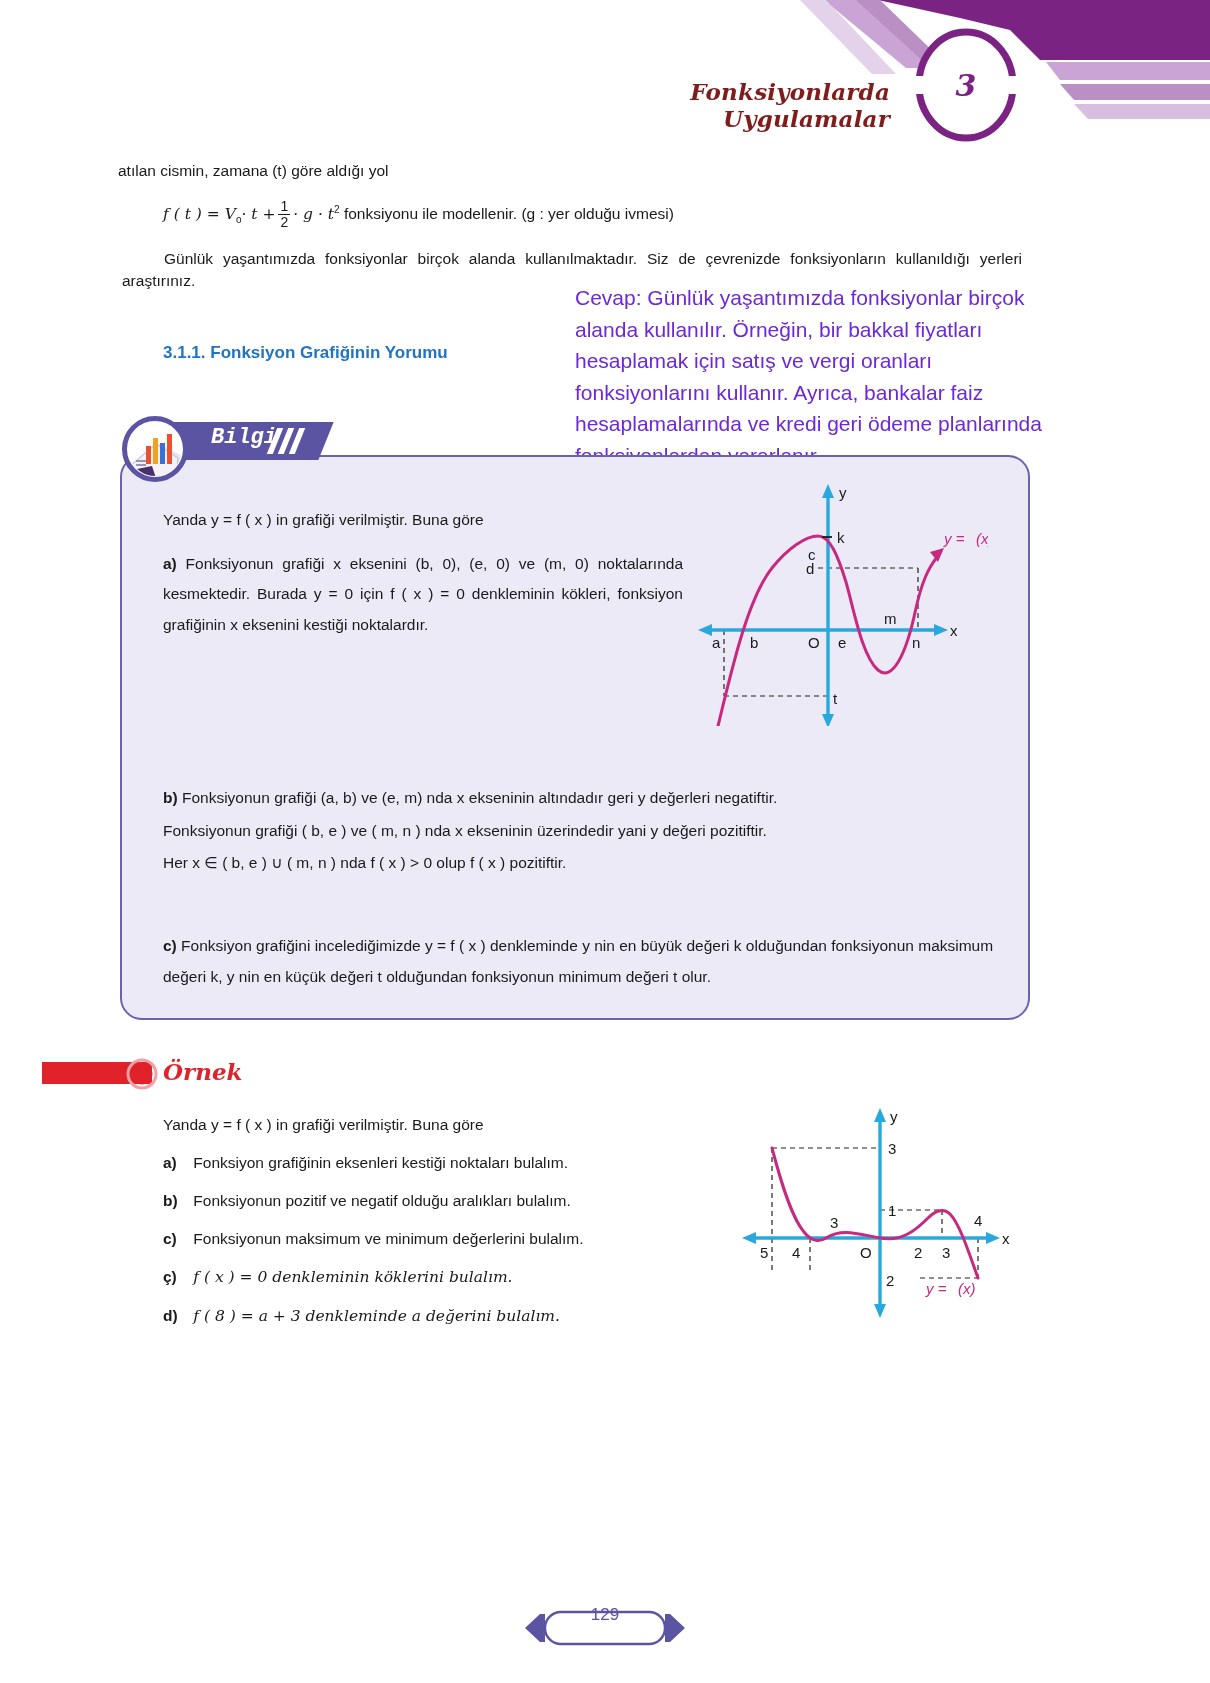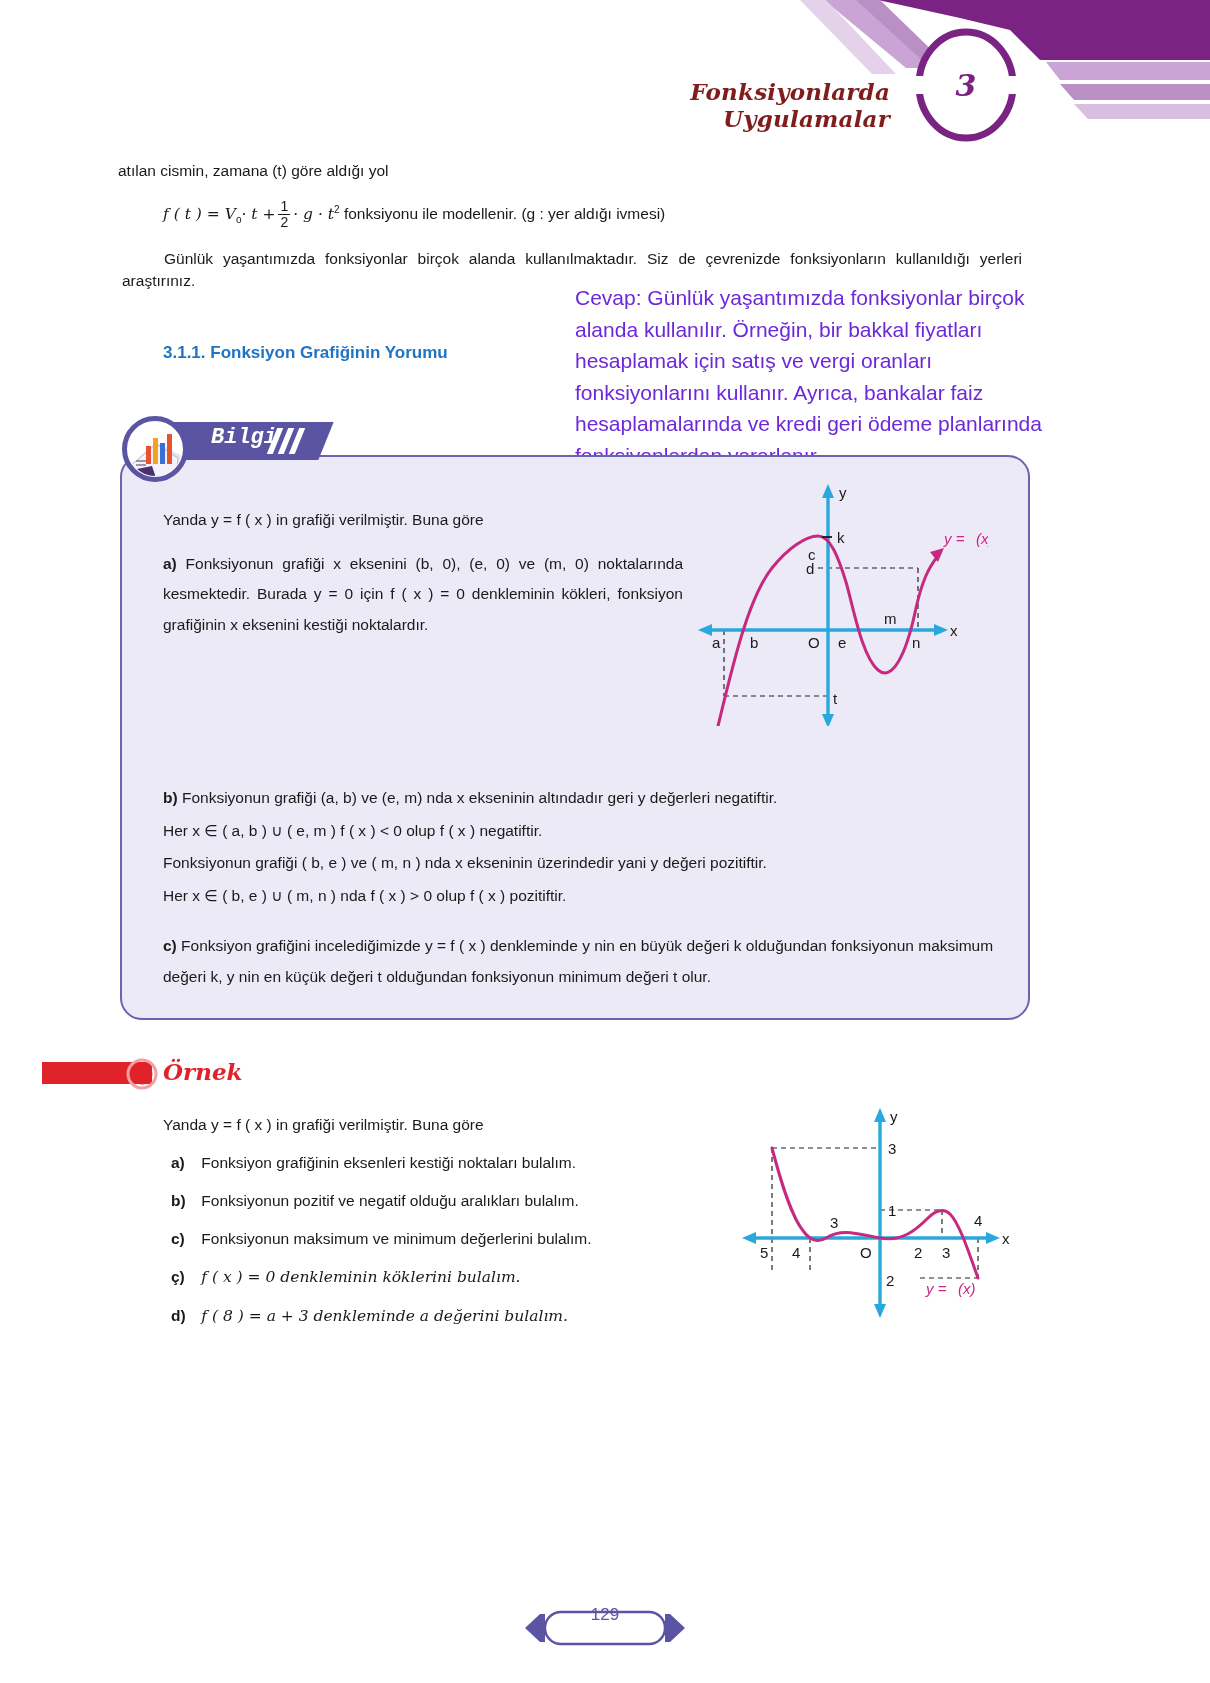--- a/index.html
+++ b/index.html
@@ -84,21 +84,21 @@
 
   
   .ornek-bar{position:absolute;left:42px;top:1062px;width:110px;height:22px;background:#e0222b;}
   .ornek-rings{position:absolute;left:126px;top:1058px;width:32px;height:32px;}
   .ornek-label{
     position:absolute;left:163px;top:1058px;
     font-family:"DejaVu Serif",serif;font-style:italic;font-weight:bold;
     font-size:23px;color:#e0222b;
   }
   .ornek-body{position:absolute;left:163px;top:1106px;width:560px;font-size:15.5px;line-height:2.45;}
-  .ornek-body .itm{white-space:nowrap;margin-left:8px;}
+  .ornek-body .itm{white-space:nowrap;}
   .ornek-body .lbl{display:inline-block;width:26px;font-weight:bold;}
 
   
   .graph1{position:absolute;left:688px;top:478px;width:300px;height:248px;}
   .graph2{position:absolute;left:730px;top:1098px;width:290px;height:220px;}
 
   
   .footer{position:absolute;left:0;top:1598px;width:1210px;height:60px;}
   .pagenum{
     position:absolute;left:545px;top:1598px;width:120px;height:34px;
@@ -123,21 +123,21 @@
     <rect x="1006" y="76" width="12" height="18" fill="#ffffff"></rect>
   </svg>
   <div class="hdr-title">Fonksiyonlarda Uygulamalar</div>
   <div class="hdr-num">3</div>
 </div>
 
 <div class="txt" style="left:118px;top:160px;width:560px;">atılan cismin, zamana (t) göre aldığı yol</div>
 
 <div class="txt" style="left:163px;top:200px;width:720px;">
   <span class="fn">f ( t ) = V</span><sub class="sm">o</sub><span class="mathvar">· t +</span><span class="frac"><span class="num">1</span><span class="den">2</span></span><span class="mathvar">· g · t</span><sup class="sm">2</sup>
-  <span>fonksiyonu ile modellenir. (g :   yer aldığı ivmesi)</span>
+  <span>fonksiyonu ile modellenir. (g :   yer olduğu ivmesi)</span>
 </div>
 
 <div class="txt" style="left:122px;top:248px;width:900px;text-indent:42px;text-align:justify;">Günlük yaşantımızda fonksiyonlar birçok alanda kullanılmaktadır. Siz de çevrenizde fonksiyonların kullanıldığı yerleri araştırınız.</div>
 
 <div class="section-head">3.1.1. Fonksiyon Grafiğinin Yorumu</div>
 
 <div class="answer">Cevap: Günlük yaşantımızda fonksiyonlar birçok alanda kullanılır. Örneğin, bir bakkal fiyatları hesaplamak için satış ve vergi oranları fonksiyonlarını kullanır. Ayrıca, bankalar faiz hesaplamalarında ve kredi geri ödeme planlarında fonksiyonlardan yararlanır.</div>
 
 <div class="bilgi-box"></div>
 
@@ -175,21 +175,20 @@
     <span class="bold">a)</span>
     <span>Fonksiyonun grafiği x eksenini (b, 0), (e, 0) ve (m, 0) noktalarında kesmektedir. Burada y = 0 için f ( x ) = 0 denkleminin kökleri, fonksiyon grafiğinin x eksenini kestiği noktalardır.</span>
   </div>
 </div>
 
 <div class="bilgi-wide">
   <div>
     <span class="bold">b)</span>
     <span>Fonksiyonun grafiği (a, b) ve (e, m) nda x ekseninin altındadır geri y değerleri negatiftir.</span>
   </div>
-  <div>Her x ∈ ( a, b ) ∪ ( e, m )   f ( x ) &lt; 0 olup f ( x ) negatiftir.</div>
   <div>Fonksiyonun grafiği ( b, e ) ve ( m, n ) nda x ekseninin üzerindedir yani y değeri pozitiftir.</div>
   <div>Her x ∈ ( b, e ) ∪ ( m, n ) nda f ( x ) &gt; 0 olup f ( x ) pozitiftir.</div>
 </div>
 
 <div class="bilgi-c">
   <span class="bold">c)</span>
   <span>Fonksiyon grafiğini incelediğimizde y = f ( x ) denkleminde y nin en büyük değeri k olduğundan fonksiyonun maksimum değeri k, y nin en küçük değeri t olduğundan fonksiyonun minimum değeri t olur.</span>
 </div>
 
 <svg class="graph1" viewBox="0 0 300 248">

